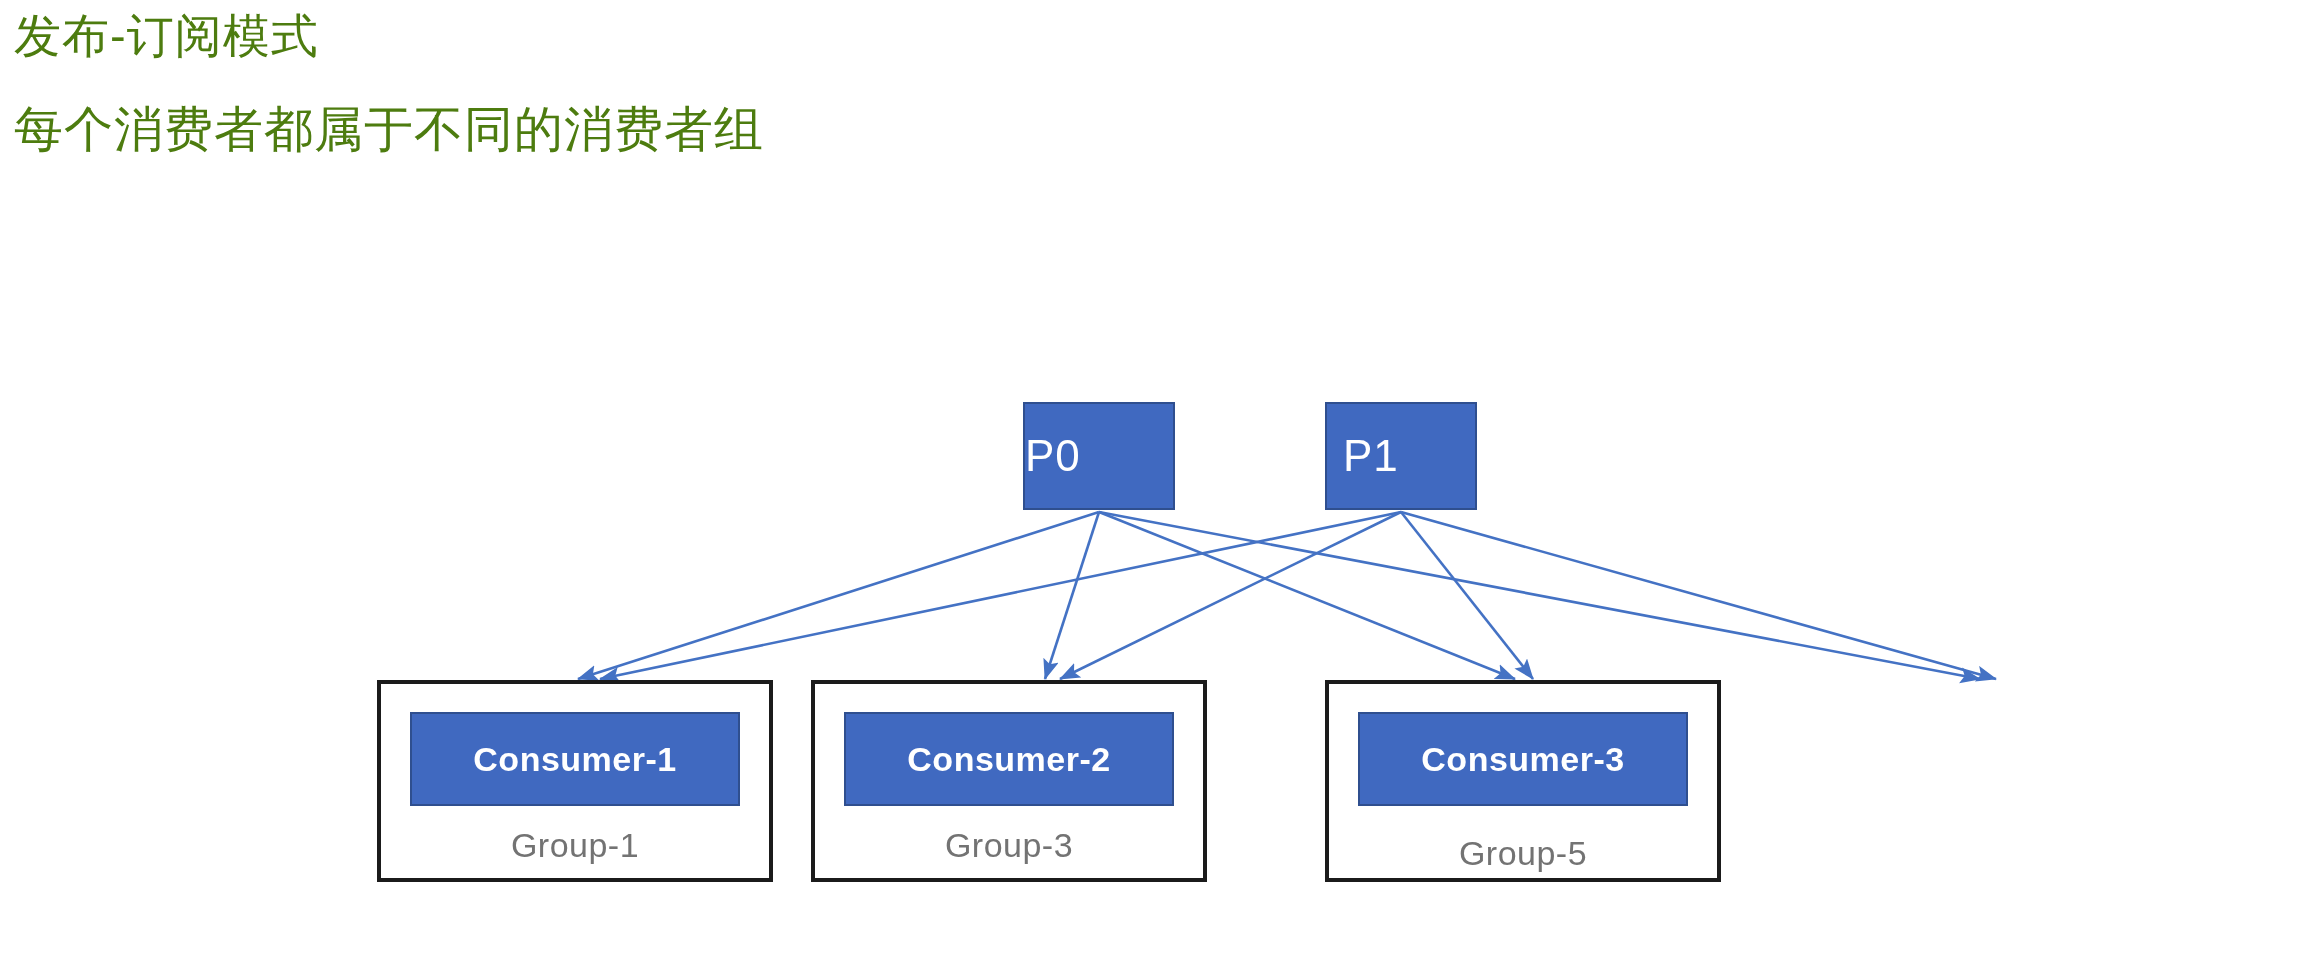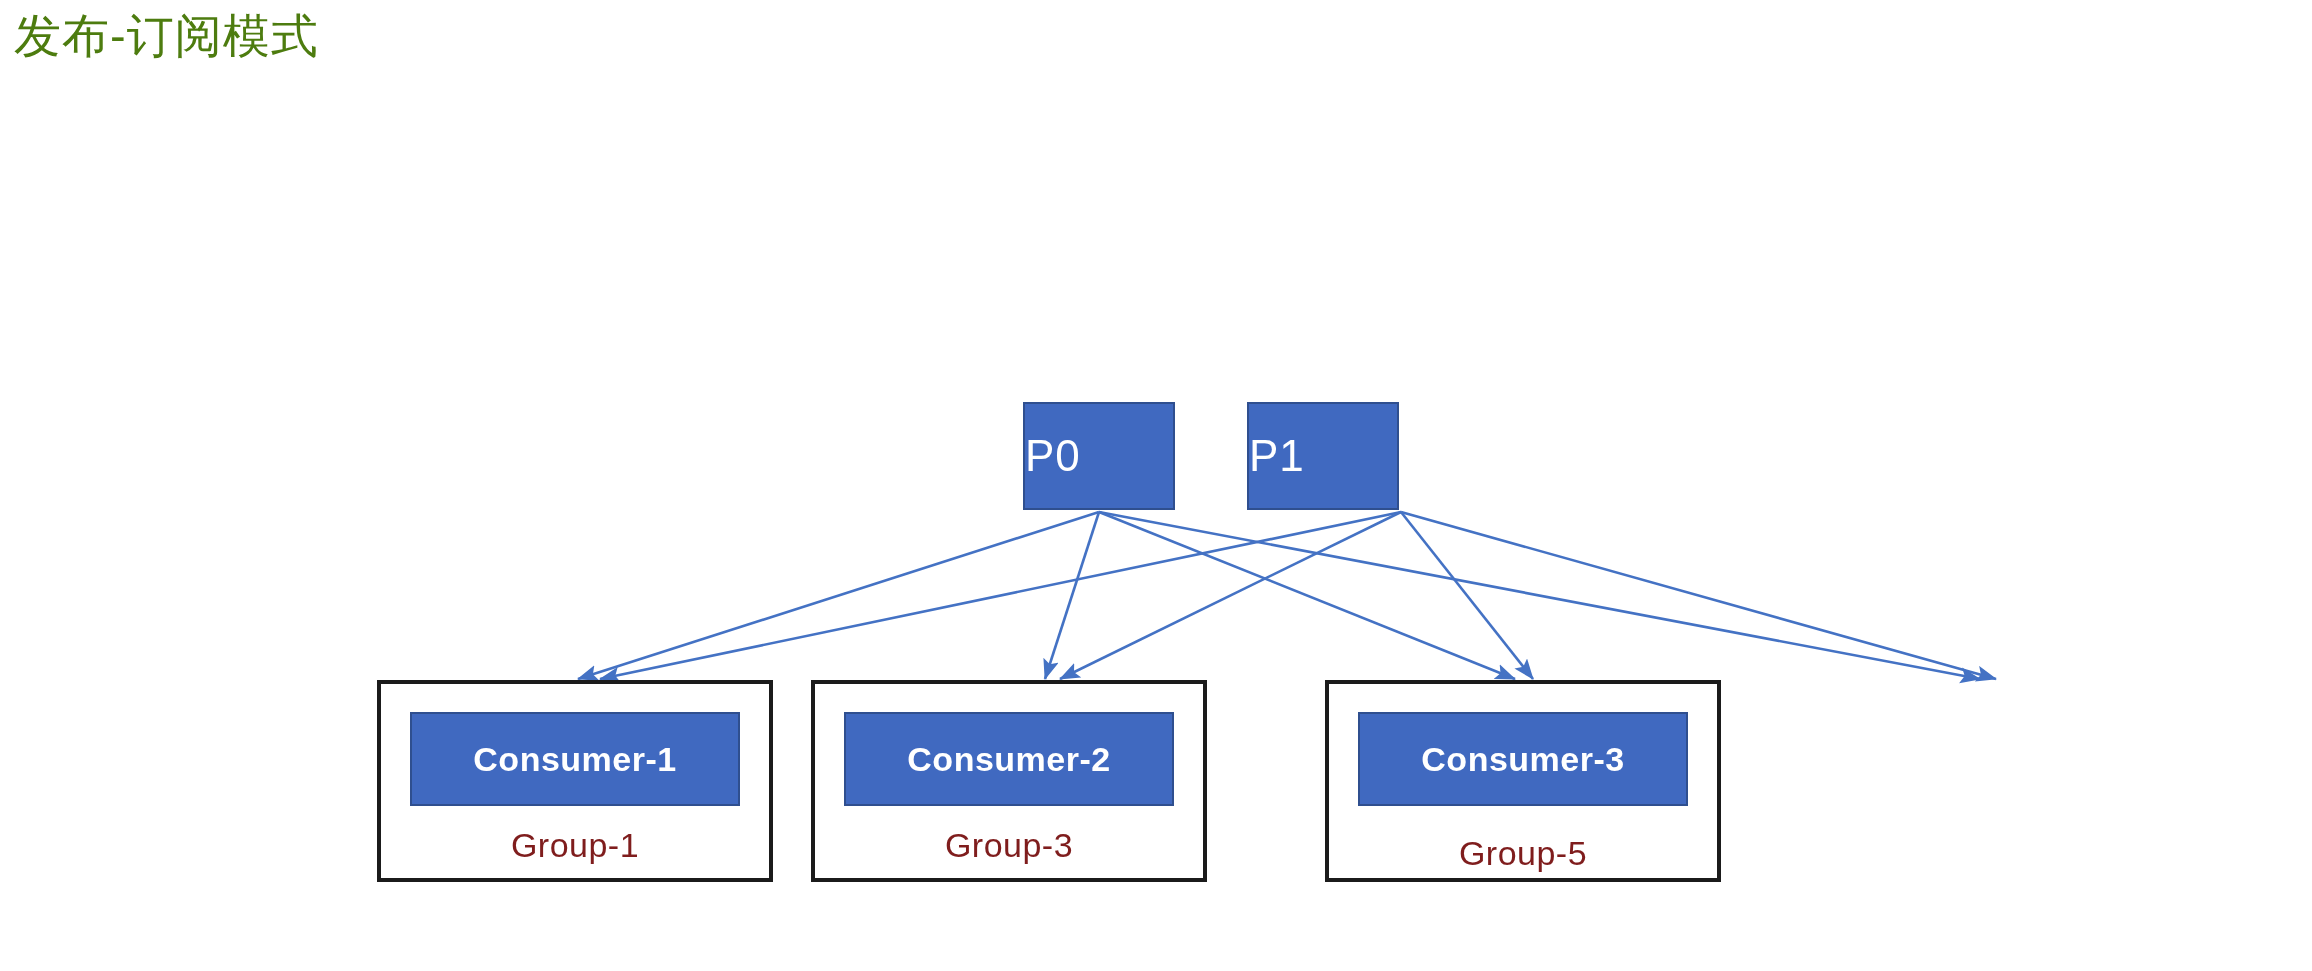--- a/index.html
+++ b/index.html
@@ -62,21 +62,21 @@
     box-sizing: border-box;
     display: flex;
     align-items: center;
     justify-content: flex-start;
     color: #ffffff;
     font-size: 44px;
     line-height: 1;
     letter-spacing: 1px;
   }
   #producer-p0 { left: 1023px; top: 402px; }
-  #producer-p1 { left: 1247px; top: 402px; }
+  #producer-p1 { left: 1325px; top: 402px; padding-left: 16px; }
 
   
   .group-box {
     position: absolute;
     top: 680px;
     width: 396px;
     height: 202px;
     background: #ffffff;
     border: 4px solid #1b1b1b;
     box-sizing: border-box;
@@ -102,29 +102,30 @@
     color: #ffffff;
     font-size: 34px;
     line-height: 1;
     letter-spacing: 0.5px;
     font-weight: bold;
   }
   .group-label {
     margin-top: 22px;
     font-size: 34px;
     line-height: 1;
-    color: #7f1d1d;
+    color: #737373;
     letter-spacing: 0.5px;
   }
 </style>
 </head>
 <body>
 
 <div class="heading-block">
   <div class="title-line primary">发布-订阅模式</div>
+  <div class="title-line secondary">每个消费者都属于不同的消费者组</div>
 </div>
 
 <div class="diagram">
 
   <svg class="edge-layer" viewBox="0 0 2312 971" width="2312" height="971" xmlns="http://www.w3.org/2000/svg">
     <defs>
       <marker id="arrowhead" markerWidth="9" markerHeight="9" refX="7.6" refY="3.1" orient="auto" markerUnits="strokeWidth">
         <path d="M0,0 L8,3.1 L0,6.2 L1.6,3.1 Z" fill="#4472c4"></path>
       </marker>
     </defs>

